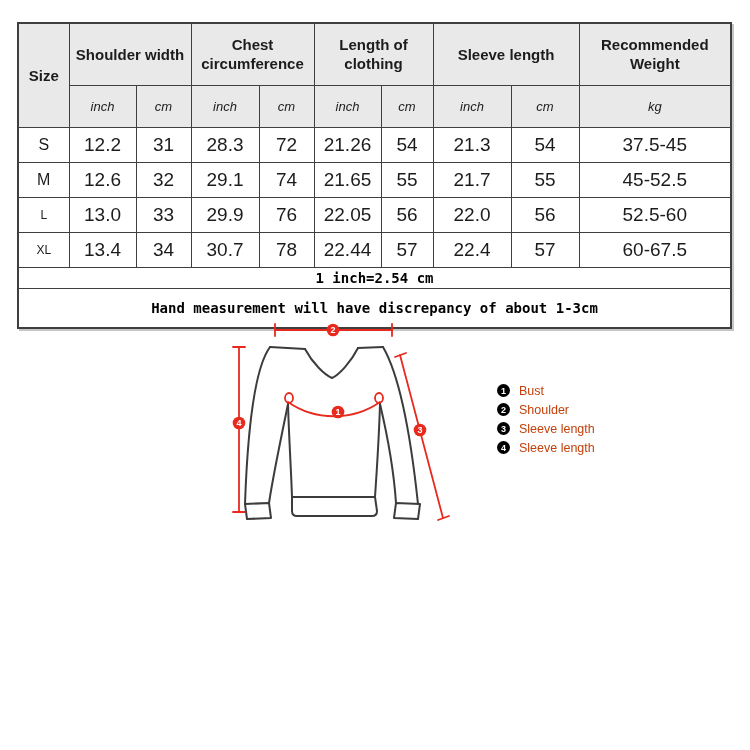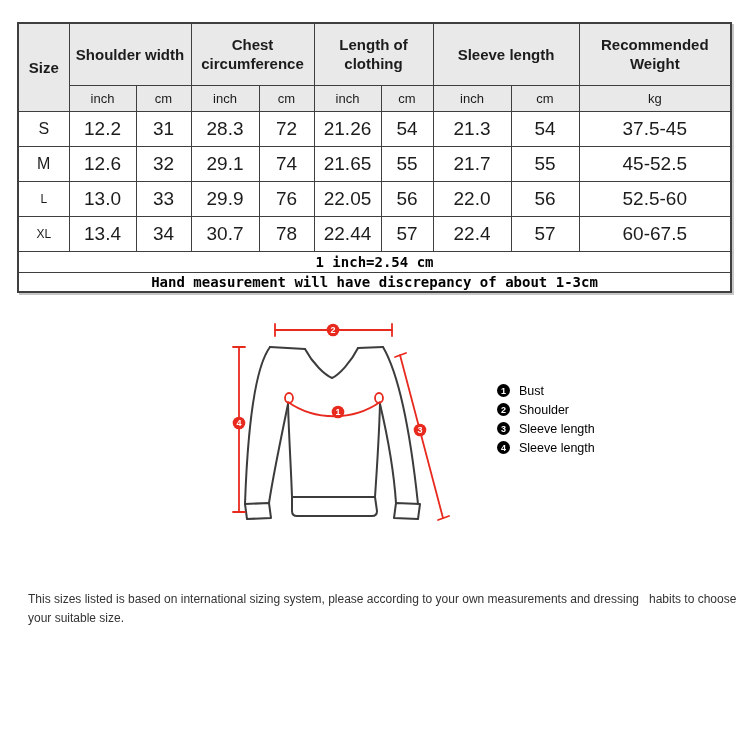--- a/index.html
+++ b/index.html
@@ -15,50 +15,50 @@
     border-collapse:collapse; table-layout:fixed; background:#fff;
     border:2px solid #3f3f3f; box-shadow:2px 2px 0 #c6c6c6;
   }
   .size-table th, .size-table td {
     border:1px solid #3f3f3f; text-align:center; vertical-align:middle;
     color:#1c1c1c; overflow:hidden;
   }
   .size-table thead th { background:#e9e9e9; }
   tr.hrow1 { height:62px; }
   tr.hrow1 th { font-weight:bold; font-size:15px; line-height:19px; }
-  tr.hrow2 { height:26px; }
+  tr.hrow2 { height:42px;font-style:italic; }
   tr.hrow2 th { font-weight:normal; font-size:13px; background:#e9e9e9; }
   th.size-head { background:#e9e9e9; font-weight:bold; font-size:15px; }
   tbody tr { height:35px; }
   tbody td { font-size:19px; }
   td.size-cell.sz-lg { font-size:16px; }
   td.size-cell.sz-sm { font-size:12px; }
   tr.note-row1 { height:21px; }
-  tr.note-row2 { height:20px; }
+  tr.note-row2 { height:40px; }
   tr.note-row1 td, tr.note-row2 td {
     font-family:"DejaVu Sans Mono", monospace; font-weight:bold; font-size:14px;
     background:#fff; color:#000;
   }
 
   
   svg.diagram { position:absolute; left:225px; top:318px; }
   .sweater { fill:none; stroke:#3c3c3c; stroke-width:2; stroke-linecap:round; stroke-linejoin:round; }
   .redline { fill:none; stroke-width:1.8; stroke-linecap:round; }
   .marker-circle { stroke:none; }
   .marker-num { fill:#ffffff; font-family:"Liberation Sans", sans-serif; font-size:9px; font-weight:bold; text-anchor:middle; }
 
   
   .legend { position:absolute; left:497px; top:381px; }
   .legend-item { display:flex; align-items:center; height:19px; }
   .legend-num {
     width:13px; height:13px; border-radius:50%; background:#000; color:#fff;
     font-size:9px; font-weight:bold; display:inline-flex; align-items:center;
     justify-content:center; flex:0 0 13px;
   }
-  .legend-label { margin-left:9px; font-size:12.5px; color:#000000; }
+  .legend-label { margin-left:9px; font-size:12.5px; color:#c2410c; }
 
   
   .info-sections {
     position:absolute; left:28px; top:514px; width:720px;
     font-size:12px; line-height:19px; color:#333333; white-space:pre;
   }
   .section { margin-bottom:9px; }
   .sec-head, .sec-body { font-size:12px; }
 </style>
 </head>
@@ -232,21 +232,19 @@
       <span class="legend-label">Sleeve length</span>
     </div>
     <div class="legend-item">
       <span class="legend-num">4</span>
       <span class="legend-label">Sleeve length</span>
     </div>
   </div>
 
   <div class="info-sections">
     <div class="section">
-      <div class="sec-body">This sizes listed is based on international sizing system, please according to your own measurements and dressing   habits to choose
-your suitable size.</div>
     </div>
     
     
     
   </div>
 
 </div>
 
 </body></html>

